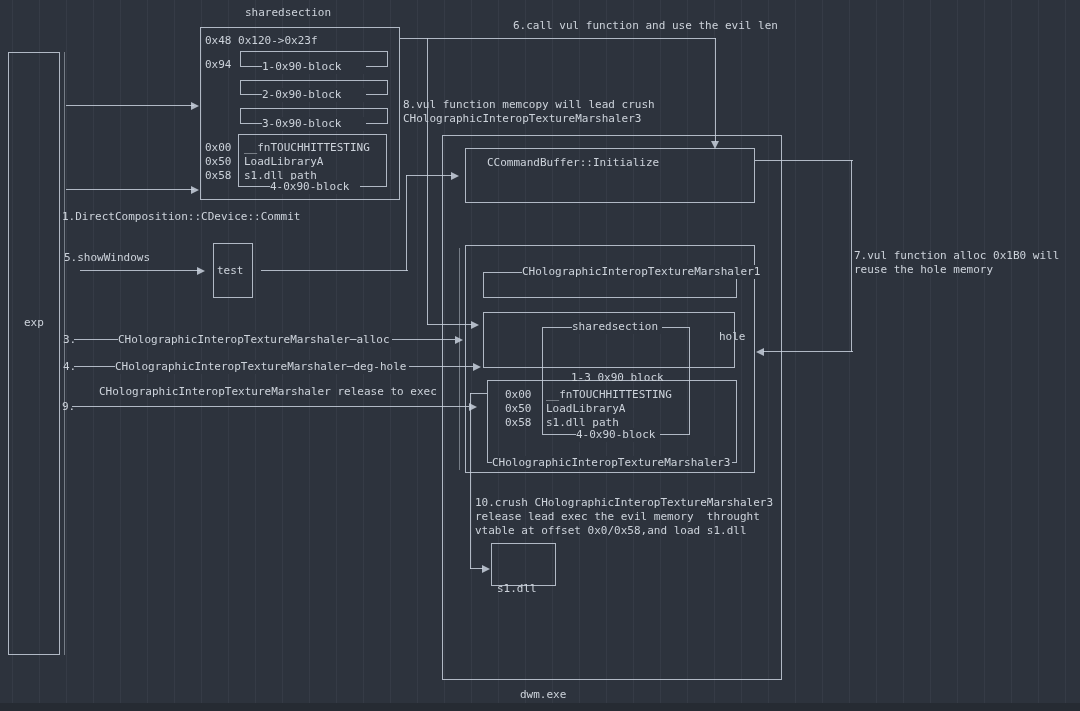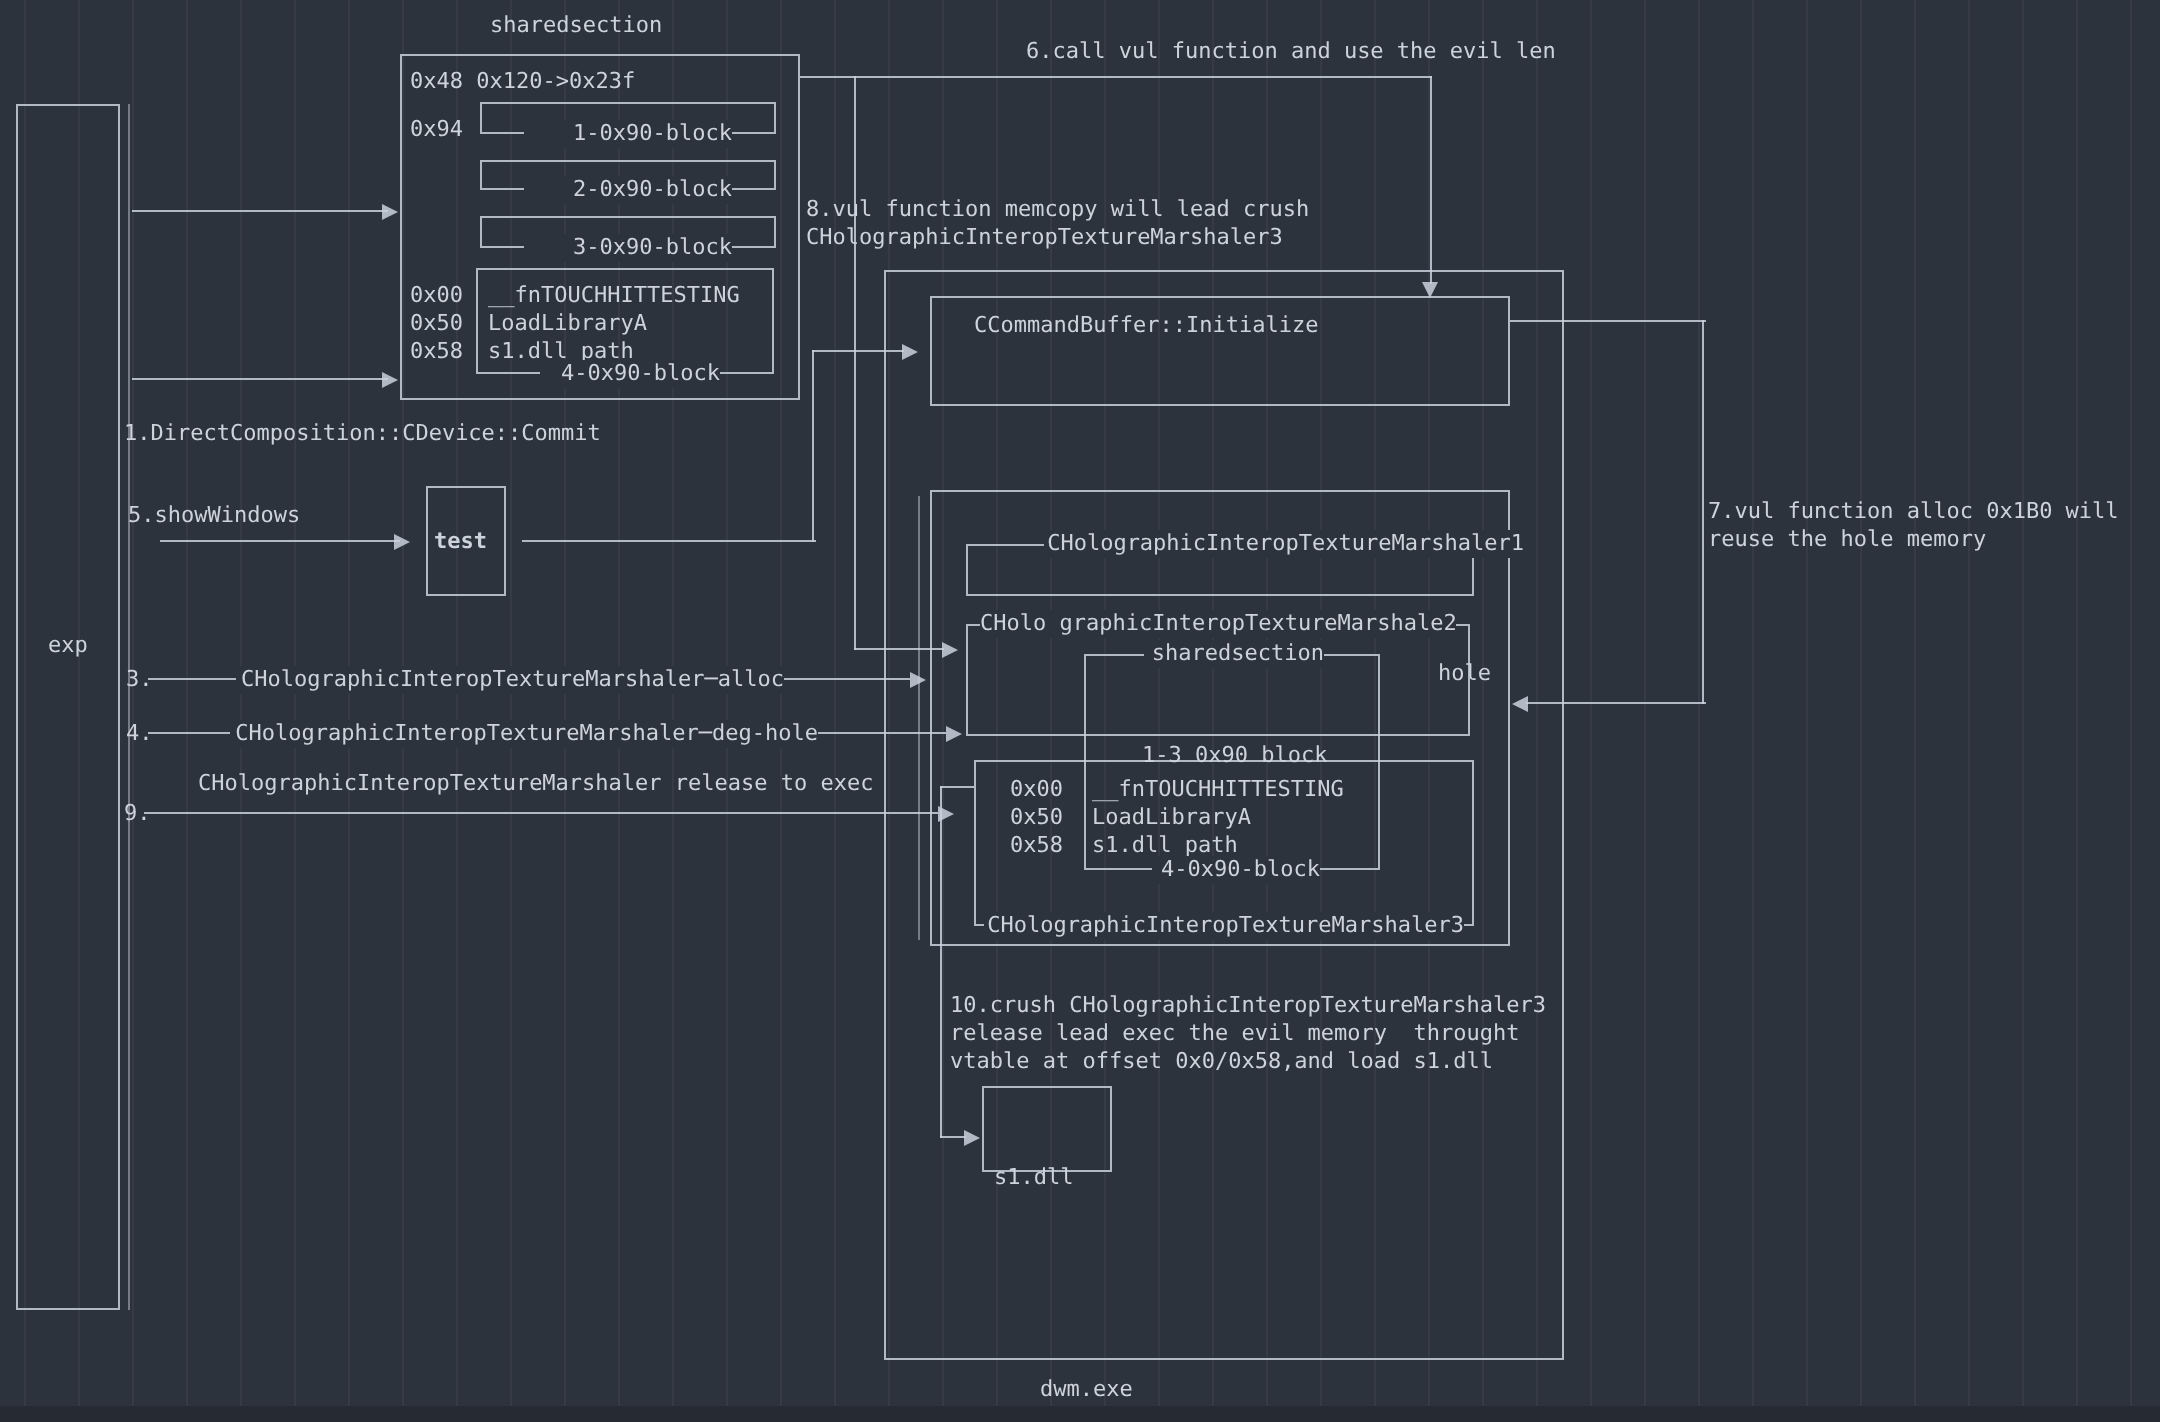--- a/index.html
+++ b/index.html
@@ -23,21 +23,21 @@
   .bottombar{position:absolute;left:0;top:703px;width:1080px;height:8px;background:#262b33;}
   .t{position:absolute;white-space:pre;}
   .bx{position:absolute;border:1.5px solid var(--line);box-sizing:border-box;background:transparent;}
   .hl{position:absolute;height:0;border-top:1.5px solid var(--line);}
   .vl{position:absolute;width:0;border-left:1.5px solid var(--line);}
   .dim{opacity:.55;}
   .ar{position:absolute;width:0;height:0;border:4px solid transparent;}
   .ar.r{border-left:8px solid var(--line);border-right:0;}
   .ar.l{border-right:8px solid var(--line);border-left:0;}
   .ar.d{border-top:8px solid var(--line);border-bottom:0;}
-  .ob{position:absolute;white-space:pre;text-align:right;background:var(--bg);}
+  .ob{position:absolute;white-space:pre;text-align:left;background:var(--bg);}
 </style>
 </head>
 <body>
 
 <div class="canvas">
   <div class="grid"></div>
 
   <div class="bx" style="left:8px;top:52px;width:52px;height:603px;"></div>
   <div class="vl dim" style="left:64px;top:52px;height:603px;"></div>
   <div class="t" style="left:24px;top:316px;">exp</div>
@@ -66,21 +66,21 @@
 
   <div class="hl" style="left:66px;top:189px;width:128px;"></div>
   <div class="ar r" style="left:191px;top:186px;"></div>
   <div class="t" style="left:62px;top:210px;">1.DirectComposition::CDevice::Commit</div>
 
   <div class="t" style="left:64px;top:251px;">5.showWindows</div>
   <div class="hl" style="left:80px;top:270px;width:120px;"></div>
   <div class="ar r" style="left:197px;top:267px;"></div>
 
   <div class="bx" style="left:213px;top:243px;width:40px;height:55px;"></div>
-  <div class="t" style="left:217px;top:264px;font-weight:bold;">test</div>
+  <div class="t" style="left:217px;top:264px;">test</div>
 
   <div class="t" style="left:63px;top:333px;">3.</div>
   <div class="hl" style="left:74px;top:339px;width:381px;"></div>
   <div class="ar r" style="left:455px;top:336px;"></div>
   <div class="ob" style="left:118px;top:333px;width:274px;">CHolographicInteropTextureMarshaler─alloc</div>
 
   <div class="t" style="left:63px;top:360px;">4.</div>
   <div class="hl" style="left:74px;top:366px;width:399px;"></div>
   <div class="ar r" style="left:473px;top:363px;"></div>
   <div class="ob" style="left:115px;top:360px;width:294px;">CHolographicInteropTextureMarshaler─deg-hole</div>
@@ -120,21 +120,20 @@
   <div class="t" style="left:854px;top:249px;">7.vul function alloc 0x1B0 will
 reuse the hole memory</div>
 
   <div class="bx" style="left:465px;top:245px;width:290px;height:228px;"></div>
   <div class="t" style="left:719px;top:330px;">hole</div>
 
   <div class="bx" style="left:483px;top:272px;width:254px;height:26px;"></div>
   <div class="ob" style="left:490px;top:265px;width:240px;margin-left:32px;">CHolographicInteropTextureMarshaler1</div>
 
   <div class="bx" style="left:483px;top:312px;width:252px;height:56px;"></div>
-  <div class="ob" style="left:490px;top:305px;width:238px;">CHolo graphicInteropTextureMarshale2</div>
 
   <div class="bx" style="left:487px;top:380px;width:250px;height:83px;"></div>
   <div class="t" style="left:505px;top:388px;">0x00</div>
   <div class="t" style="left:505px;top:402px;">0x50</div>
   <div class="t" style="left:505px;top:416px;">0x58</div>
   <div class="t" style="left:546px;top:388px;">__fnTOUCHHITTESTING</div>
   <div class="t" style="left:546px;top:402px;">LoadLibraryA</div>
   <div class="t" style="left:546px;top:416px;">s1.dll path</div>
   <div class="ob" style="left:492px;top:456px;width:240px;">CHolographicInteropTextureMarshaler3</div>
 

